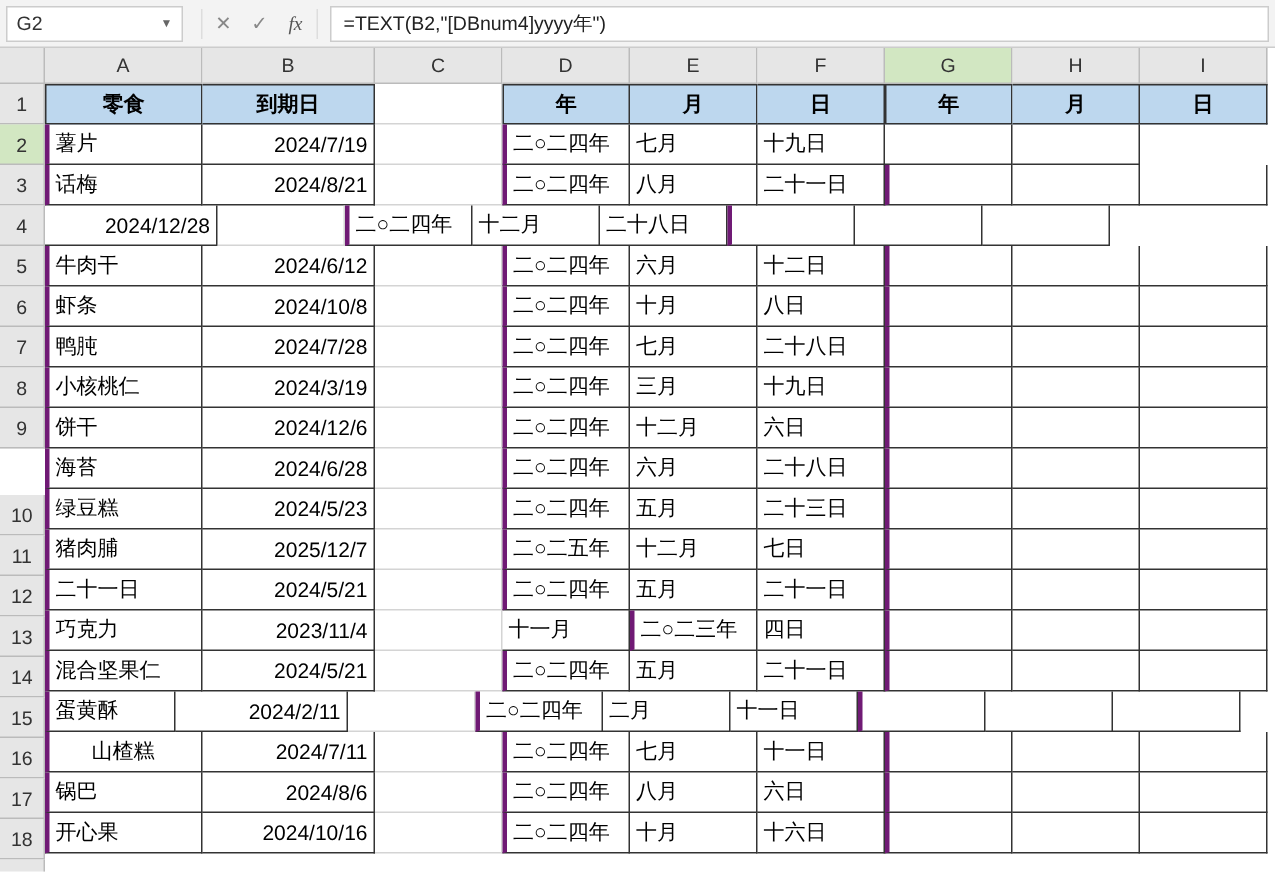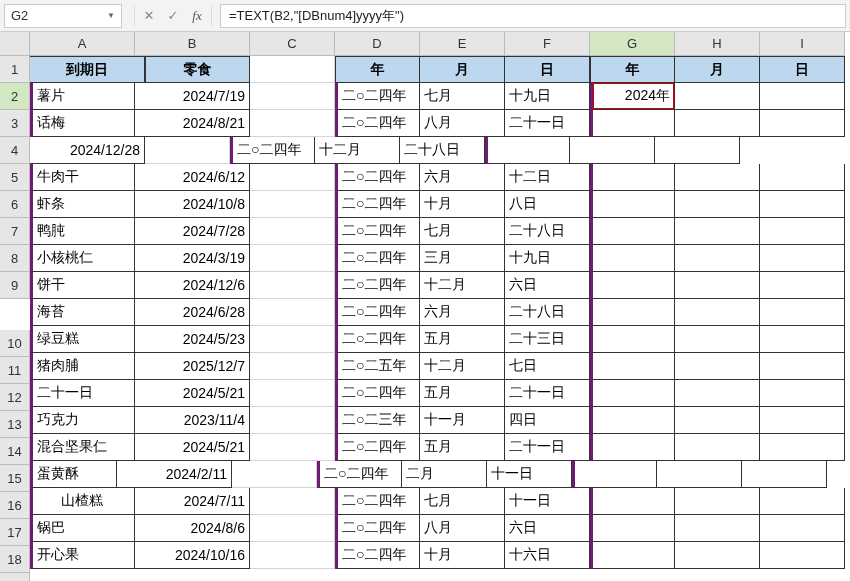--- a/index.html
+++ b/index.html
@@ -84,38 +84,37 @@
       <div class="row-hdr" style="height: 27px;">13</div>
       <div class="row-hdr" style="height: 27px;">14</div>
       <div class="row-hdr" style="height: 27px;">15</div>
       <div class="row-hdr" style="height: 27px;">16</div>
       <div class="row-hdr" style="height: 27px;">17</div>
       <div class="row-hdr" style="height: 27px;">18</div>
       <div class="row-hdr" style="height: 27px;">19</div>
     </div>
   <div class="cells" id="cells">
       <div class="row">
+        <div class="cell hdr-cell first " style="width: 105px; height: 27px;">零食</div>
         <div class="cell hdr-cell " style="width: 115px; height: 27px;">到期日</div>
-        <div class="cell hdr-cell first " style="width: 105px; height: 27px;">零食</div>
         <div class="cell  " style="width: 85px; height: 27px;"></div>
         <div class="cell hdr-cell first " style="width: 85px; height: 27px;">年</div>
         <div class="cell hdr-cell " style="width: 85px; height: 27px;">月</div>
         <div class="cell hdr-cell " style="width: 85px; height: 27px;">日</div>
         <div class="cell hdr-cell first " style="width: 85px; height: 27px;">年</div>
         <div class="cell hdr-cell " style="width: 85px; height: 27px;">月</div>
         <div class="cell hdr-cell " style="width: 85px; height: 27px;">日</div>
       </div>
       <div class="row">
         <div class="cell body-cell first left" style="width: 105px; height: 27px;">薯片</div>
         <div class="cell body-cell right" style="width: 115px; height: 27px;">2024/7/19</div>
         <div class="cell  " style="width: 85px; height: 27px;"></div>
         <div class="cell body-cell first left" style="width: 85px; height: 27px;">二○二四年</div>
         <div class="cell body-cell left" style="width: 85px; height: 27px;">七月</div>
         <div class="cell body-cell left" style="width: 85px; height: 27px;">十九日</div>
-        <div class="cell body-cell first right sel-cell" style="width: 85px; height: 27px;">2024年</div>
         <div class="cell body-cell " style="width: 85px; height: 27px;"></div>
         <div class="cell body-cell " style="width: 85px; height: 27px;"></div>
       </div>
       <div class="row">
         <div class="cell body-cell first left" style="width: 105px; height: 27px;">话梅</div>
         <div class="cell body-cell right" style="width: 115px; height: 27px;">2024/8/21</div>
         <div class="cell  " style="width: 85px; height: 27px;"></div>
         <div class="cell body-cell first left" style="width: 85px; height: 27px;">二○二四年</div>
         <div class="cell body-cell left" style="width: 85px; height: 27px;">八月</div>
         <div class="cell body-cell left" style="width: 85px; height: 27px;">二十一日</div>
@@ -229,22 +228,22 @@
         <div class="cell body-cell left" style="width: 85px; height: 27px;">五月</div>
         <div class="cell body-cell left" style="width: 85px; height: 27px;">二十一日</div>
         <div class="cell body-cell first " style="width: 85px; height: 27px;"></div>
         <div class="cell body-cell " style="width: 85px; height: 27px;"></div>
         <div class="cell body-cell " style="width: 85px; height: 27px;"></div>
       </div>
       <div class="row">
         <div class="cell body-cell first left" style="width: 105px; height: 27px;">巧克力</div>
         <div class="cell body-cell right" style="width: 115px; height: 27px;">2023/11/4</div>
         <div class="cell  " style="width: 85px; height: 27px;"></div>
+        <div class="cell body-cell left" style="width: 85px; height: 27px;">十一月</div>
         <div class="cell body-cell first left" style="width: 85px; height: 27px;">二○二三年</div>
-        <div class="cell body-cell left" style="width: 85px; height: 27px;">十一月</div>
         <div class="cell body-cell left" style="width: 85px; height: 27px;">四日</div>
         <div class="cell body-cell first " style="width: 85px; height: 27px;"></div>
         <div class="cell body-cell " style="width: 85px; height: 27px;"></div>
         <div class="cell body-cell " style="width: 85px; height: 27px;"></div>
       </div>
       <div class="row">
         <div class="cell body-cell first left" style="width: 105px; height: 27px;">混合坚果仁</div>
         <div class="cell body-cell right" style="width: 115px; height: 27px;">2024/5/21</div>
         <div class="cell  " style="width: 85px; height: 27px;"></div>
         <div class="cell body-cell first left" style="width: 85px; height: 27px;">二○二四年</div>

